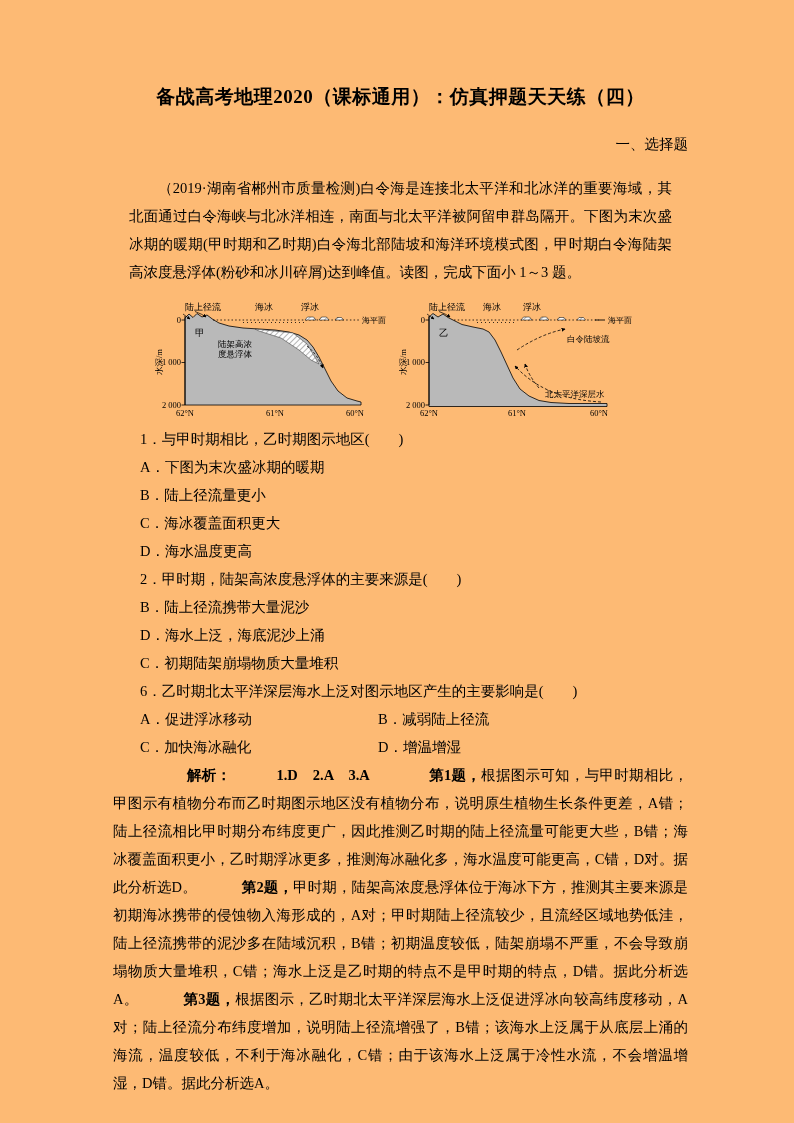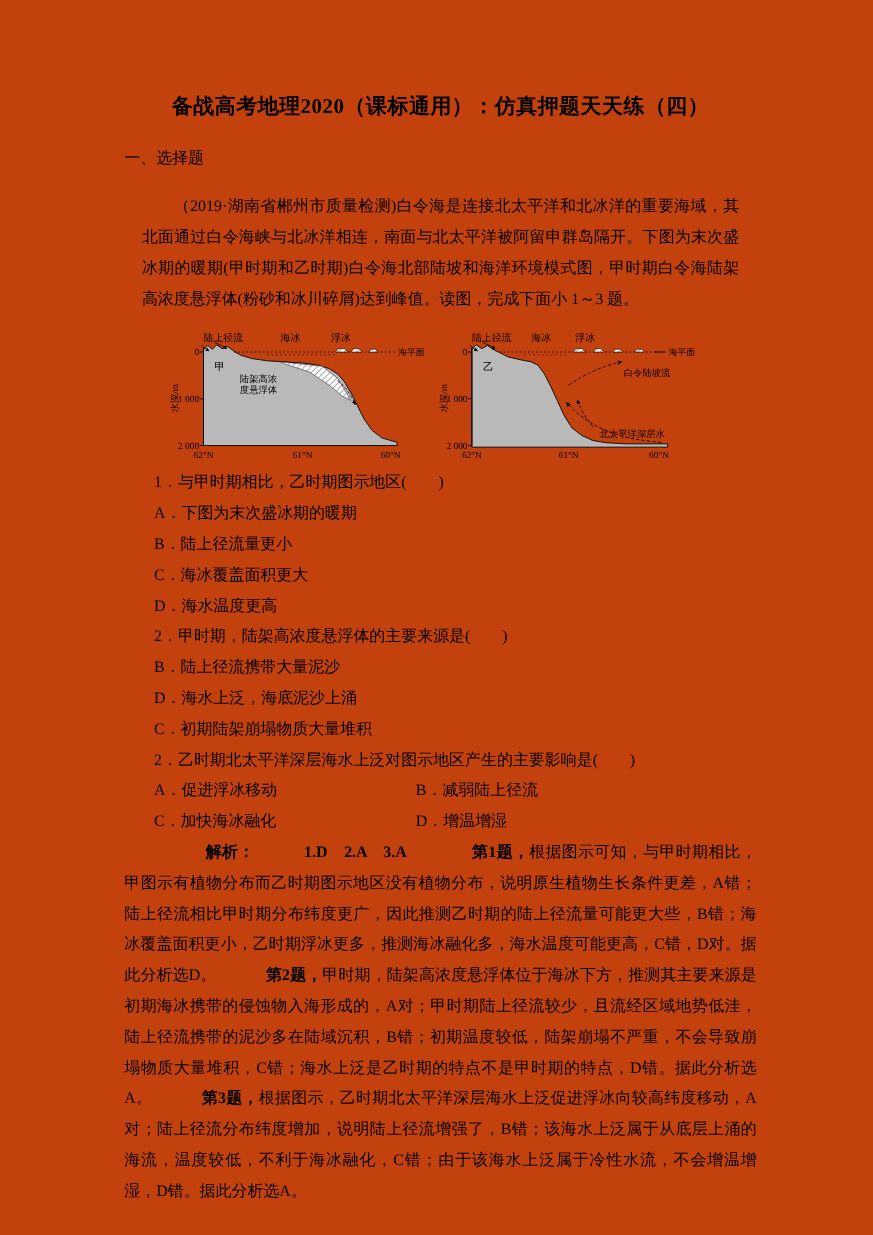--- a/index.html
+++ b/index.html
@@ -1,21 +1,21 @@
 <!DOCTYPE html>
 <html><head>
 <meta charset="utf-8">
 <style>
   * { box-sizing: border-box; }
   html,body { margin:0; padding:0; background:#888; }
   body { width:794px; height:1123px; background:#fff; color:#000;
          font-family:"Liberation Serif","DejaVu Serif",serif; font-size:14.5px; }
-  .page { width:794px; height:1123px; padding:84px 106px 0 113px; background:#c2410c; }
+  .page { width:794px; height:1123px; padding:84px 106px 0 113px; background:#fdba74; }
   .title { font-size:19px; font-weight:700; text-align:center; margin:0 0 20px 0; letter-spacing:.5px; }
-  .section { line-height:28px; }
+  .section { line-height:28px;text-align:right; }
   p.passage { margin:16px; text-indent:2em; text-align:justify; line-height:28px; }
   .figure { display:flex; justify-content:center; align-items:flex-start; gap:10px; margin:7px 0 5px 0; }
   svg { overflow:visible; }
   svg text { font-family:"Liberation Serif","DejaVu Serif",serif; fill:#000; }
   .q { padding-left:27px; }
   .stem, .opt { line-height:28px; }
   .opt-row { line-height:28px; }
   .col { display:inline-block; width:238px; }
   p.analysis { margin:0; text-indent:2em; text-align:justify; line-height:28px; }
   b { font-weight:700;margin-left:45px; }
@@ -139,21 +139,21 @@
   </div>
 
   <div class="q">
     <div class="stem">2．甲时期，陆架高浓度悬浮体的主要来源是(　　)</div>
     <div class="opt">B．陆上径流携带大量泥沙</div>
     <div class="opt">D．海水上泛，海底泥沙上涌</div>
     <div class="opt">C．初期陆架崩塌物质大量堆积</div>
   </div>
 
   <div class="q">
-    <div class="stem">2．乙时期北太平洋深层海水上泛对图示地区产生的主要影响是(　　)</div>
+    <div class="stem">6．乙时期北太平洋深层海水上泛对图示地区产生的主要影响是(　　)</div>
     <div class="opt-row">
       <span class="opt col">A．促进浮冰移动</span><span class="opt">B．减弱陆上径流</span>
     </div>
     <div class="opt-row">
       <span class="opt col">C．加快海冰融化</span><span class="opt">D．增温增湿</span>
     </div>
   </div>
 
   <p class="analysis"><b>解析：</b><b>1.D　2.A　3.A　</b><b>第1题，</b><span>根据图示可知，与甲时期相比，甲图示有植物分布而乙时期图示地区没有植物分布，说明原生植物生长条件更差，A错；陆上径流相比甲时期分布纬度更广，因此推测乙时期的陆上径流量可能更大些，B错；海冰覆盖面积更小，乙时期浮冰更多，推测海冰融化多，海水温度可能更高，C错，D对。据此分析选D。</span><b>第2题，</b><span>甲时期，陆架高浓度悬浮体位于海冰下方，推测其主要来源是初期海冰携带的侵蚀物入海形成的，A对；甲时期陆上径流较少，且流经区域地势低洼，陆上径流携带的泥沙多在陆域沉积，B错；初期温度较低，陆架崩塌不严重，不会导致崩塌物质大量堆积，C错；海水上泛是乙时期的特点不是甲时期的特点，D错。据此分析选A。</span><b>第3题，</b><span>根据图示，乙时期北太平洋深层海水上泛促进浮冰向较高纬度移动，A对；陆上径流分布纬度增加，说明陆上径流增强了，B错；该海水上泛属于从底层上涌的海流，温度较低，不利于海冰融化，C错；由于该海水上泛属于冷性水流，不会增温增湿，D错。据此分析选A。</span></p>
 

